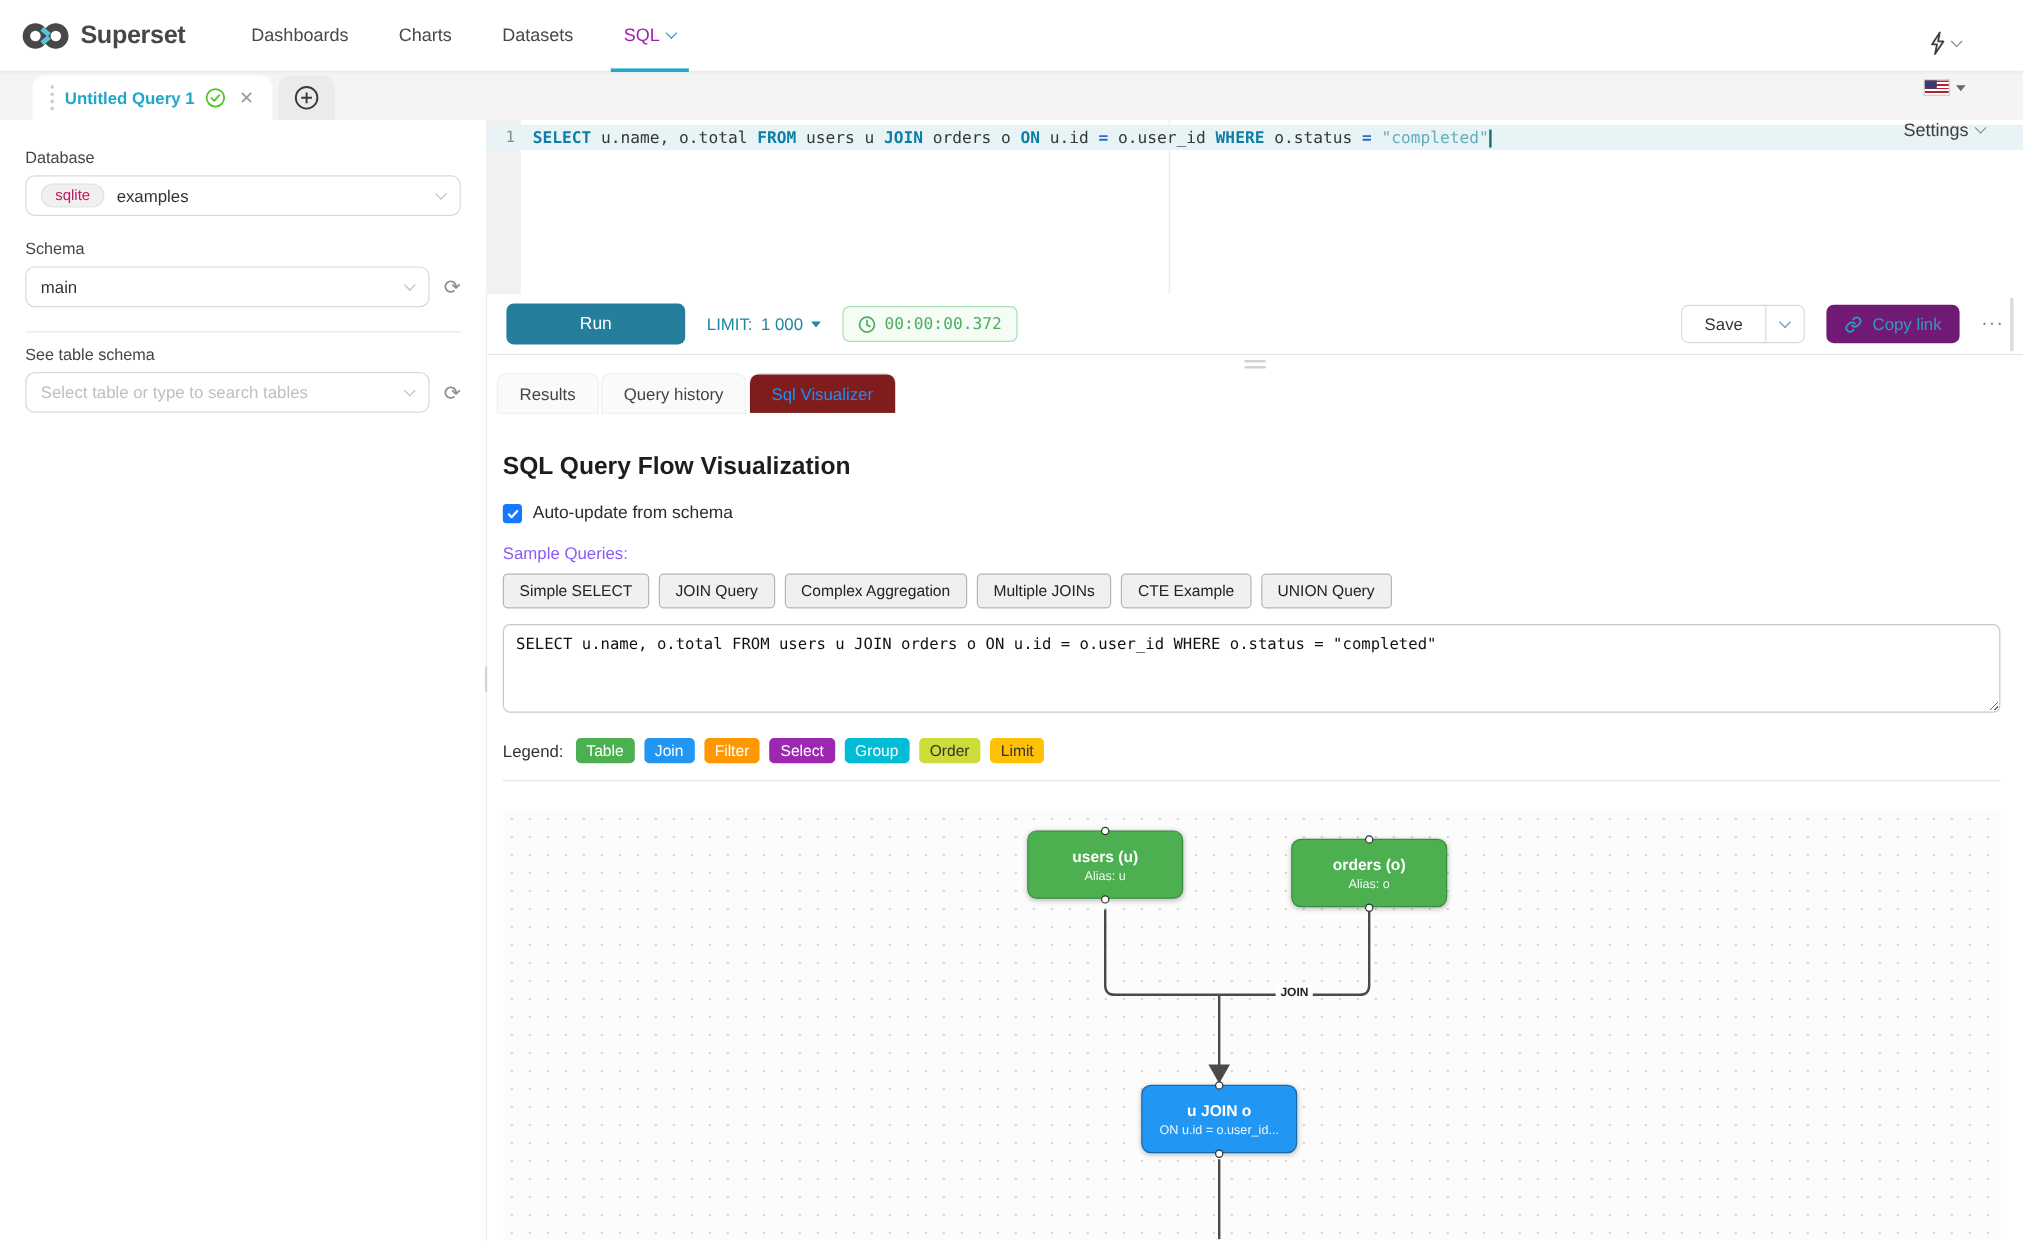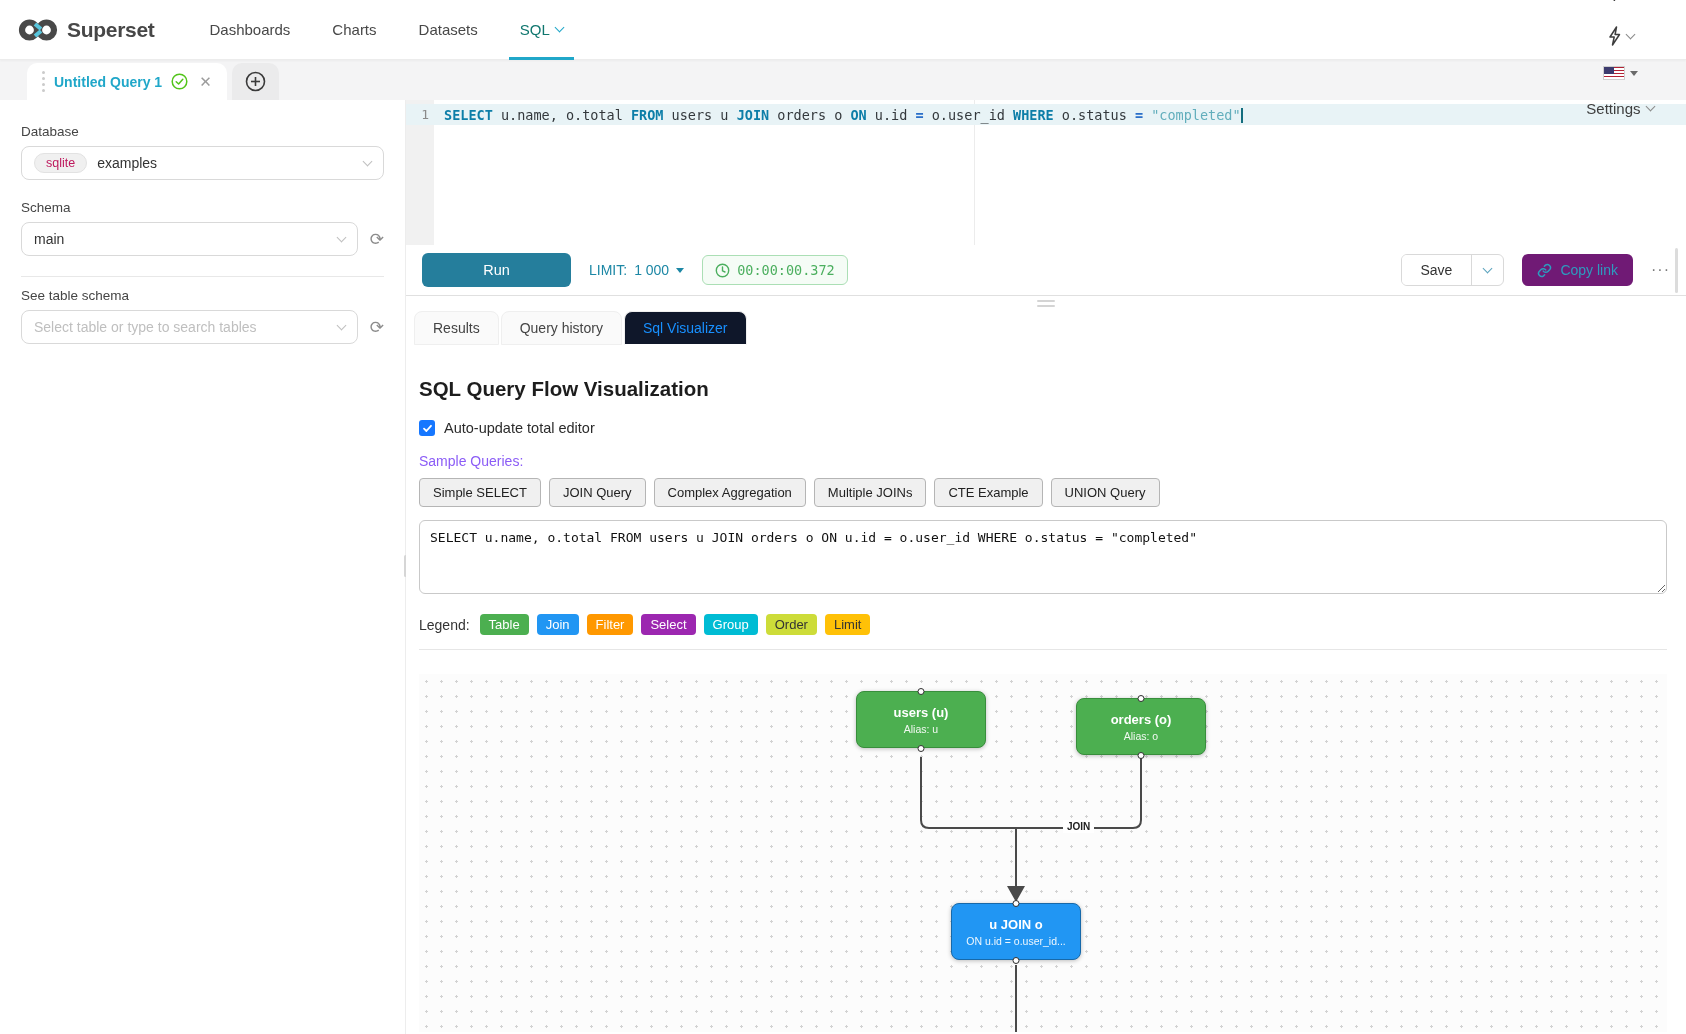--- a/index.html
+++ b/index.html
@@ -8,21 +8,21 @@
   .app { position:relative; width:1686px; height:1034px; background:#fff; }
 
   
   .nav { height:60px; display:flex; align-items:center; padding:0 18px;
          border-bottom:1px solid #ececec; box-shadow:0 1px 2px rgba(0,0,0,.04); position:relative; z-index:5; background:#fff;}
   .brand { display:flex; align-items:center; gap:9px; margin-right:34px; }
   .brand-text { font-size:21px; font-weight:700; color:#474747; letter-spacing:-0.3px; }
   .nav-menu { display:flex; align-items:center; height:60px; }
   .nav-item { height:60px; display:flex; align-items:center; padding:0 21px; font-size:15px;
               color:#484848; cursor:pointer; position:relative; gap:6px;}
-  .nav-item.active { color:#0f766e; }
+  .nav-item.active { color:#a21caf; }
   .nav-item.active::after { content:""; position:absolute; left:10px; right:10px; bottom:0;
               height:3px; background:#20a7c9; }
   .nav-right { margin-left:auto; display:flex; align-items:center; gap:20px;flex-direction:column; }
   .env-badge { font-size:13px; color:#e04355; background:#fff2f1; border:1px solid #f8b1b7;
                border-radius:12px; padding:3px 13px; }
   .icon-group { display:flex; align-items:center; gap:5px; cursor:pointer; color:#484848;}
   .plus-glyph { font-size:21px; font-weight:400; color:#3e3e3e; line-height:1;}
   .chev { width:7px; height:7px; border-right:1.5px solid #8a8a8a; border-bottom:1.5px solid #8a8a8a;
           transform:rotate(45deg); display:inline-block; margin-top:-4px;}
   .chev.teal { border-color:#20a7c9; }
@@ -96,21 +96,21 @@
   .e-resizer { position:absolute; right:8px; top:3px; width:3px; height:45px; background:#dcdcdc; border-radius:2px;}
 
   
   .southpane { flex:1; position:relative; background:#fff; }
   .pane-grip { position:absolute; top:4px; left:50%; transform:translateX(-50%); display:flex;
                flex-direction:column; gap:3px; cursor:row-resize;}
   .pane-grip i { width:18px; height:2px; background:#d4d4d4; border-radius:1px; }
   .rtabs { display:flex; gap:2px; margin:15px 0 0 8px; }
   .rtab { padding:8px 18px; font-size:14px; color:#444; background:#fafafa; border:1px solid #efefef;
           border-radius:8px 8px 0 0; cursor:pointer; }
-  .rtab.active { background:#0f172a; color:#1890ff; border-bottom-color:#fff;text-align:right; }
+  .rtab.active { background:#7f1d1d; color:#1890ff; border-bottom-color:#fff;text-align:right; }
 
   .viz { padding:0 19px 0 13px; }
   .viz-title { font-size:20.5px; font-weight:700; color:#1d1d1d; margin-top:32px; }
   .auto-row { display:flex; align-items:center; gap:9px; margin-top:19px; cursor:pointer;}
   .checkbox { width:16px; height:16px; background:#1677ff; border-radius:3px; display:flex;
               align-items:center; justify-content:center; }
   .auto-label { font-size:14.5px; color:#2b2b2b; }
   .samples-label { font-size:14px; color:#8b5cf6; margin-top:17px; }
   .sample-row { display:flex; gap:8px; margin-top:9px; }
   .sample-btn { padding:6px 13px; font-size:13px; color:#222; background:#f0f0f0; border:1px solid #b5b5b5;
@@ -299,21 +299,21 @@
 
         <div class="viz">
           <h2 class="viz-title">SQL Query Flow Visualization</h2>
 
           <div class="auto-row">
             <span class="checkbox">
               <svg width="11" height="11" viewBox="0 0 11 11">
                 <polyline points="2,5.6 4.4,8 9,2.8" fill="none" stroke="#fff" stroke-width="1.8" stroke-linecap="round" stroke-linejoin="round"></polyline>
               </svg>
             </span>
-            <span class="auto-label">Auto-update total editor</span>
+            <span class="auto-label">Auto-update from schema</span>
           </div>
 
           <div class="samples-label">Sample Queries:</div>
           <div class="sample-row">
             <button class="sample-btn">Simple SELECT</button>
             <button class="sample-btn">JOIN Query</button>
             <button class="sample-btn">Complex Aggregation</button>
             <button class="sample-btn">Multiple JOINs</button>
             <button class="sample-btn">CTE Example</button>
             <button class="sample-btn">UNION Query</button>

